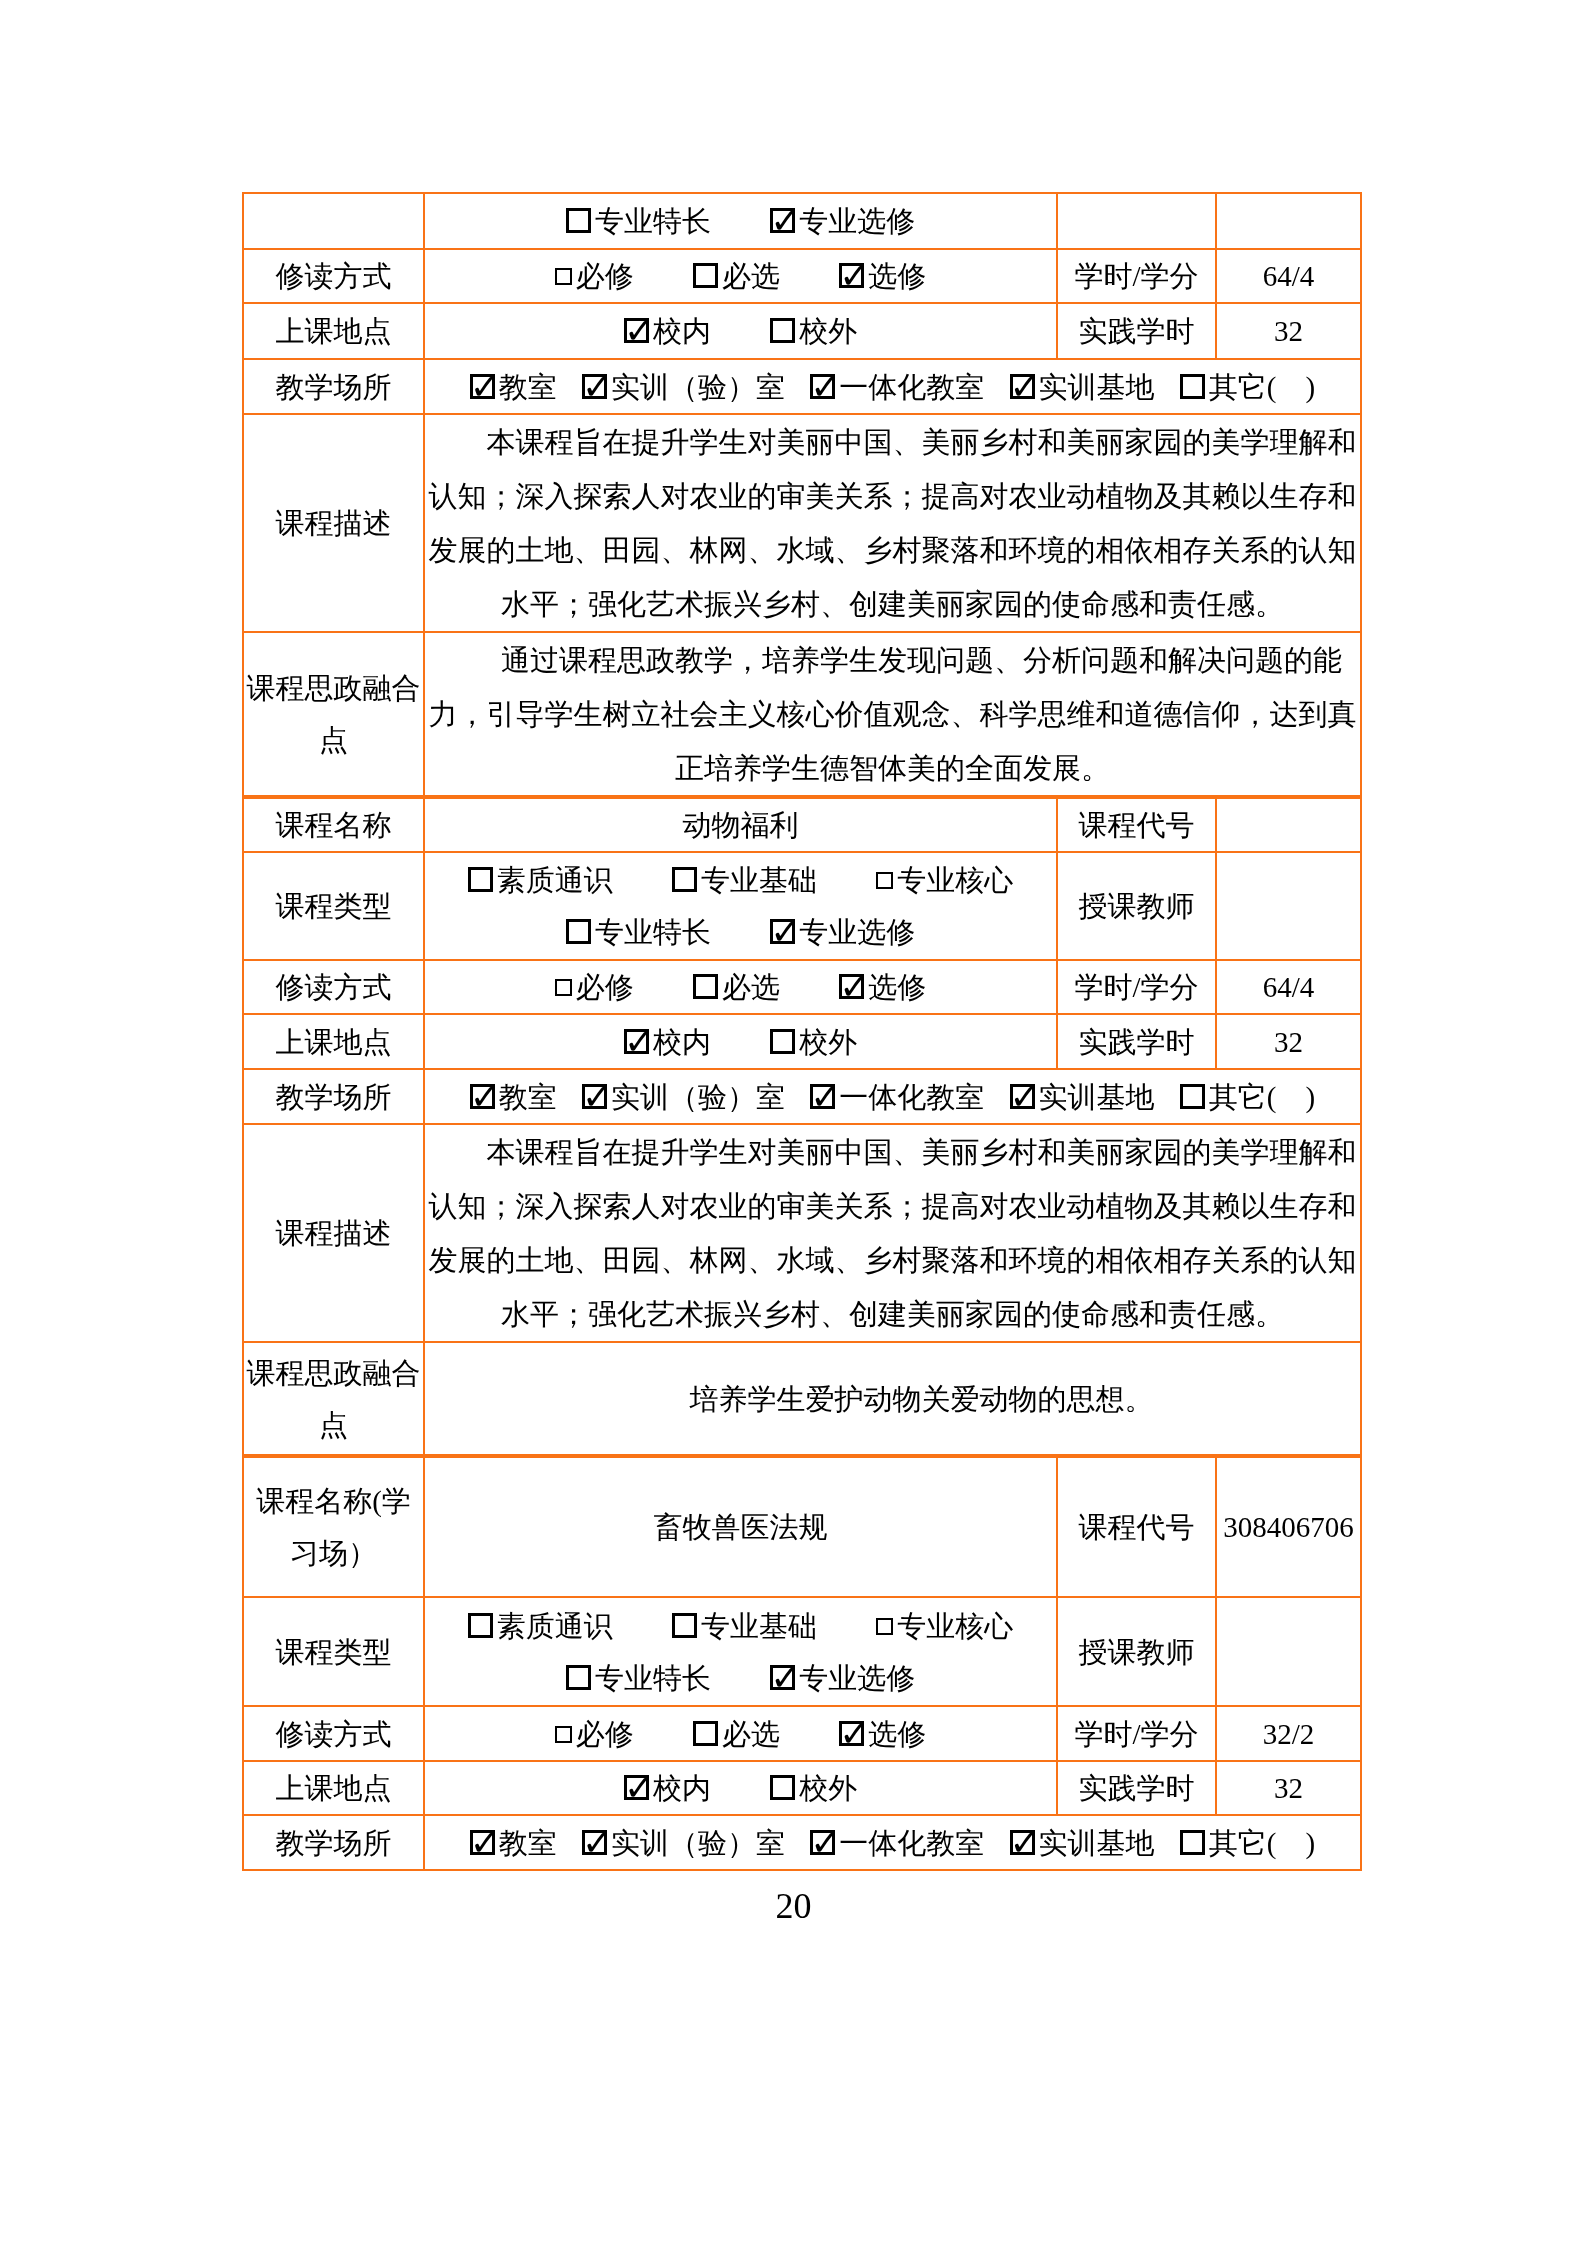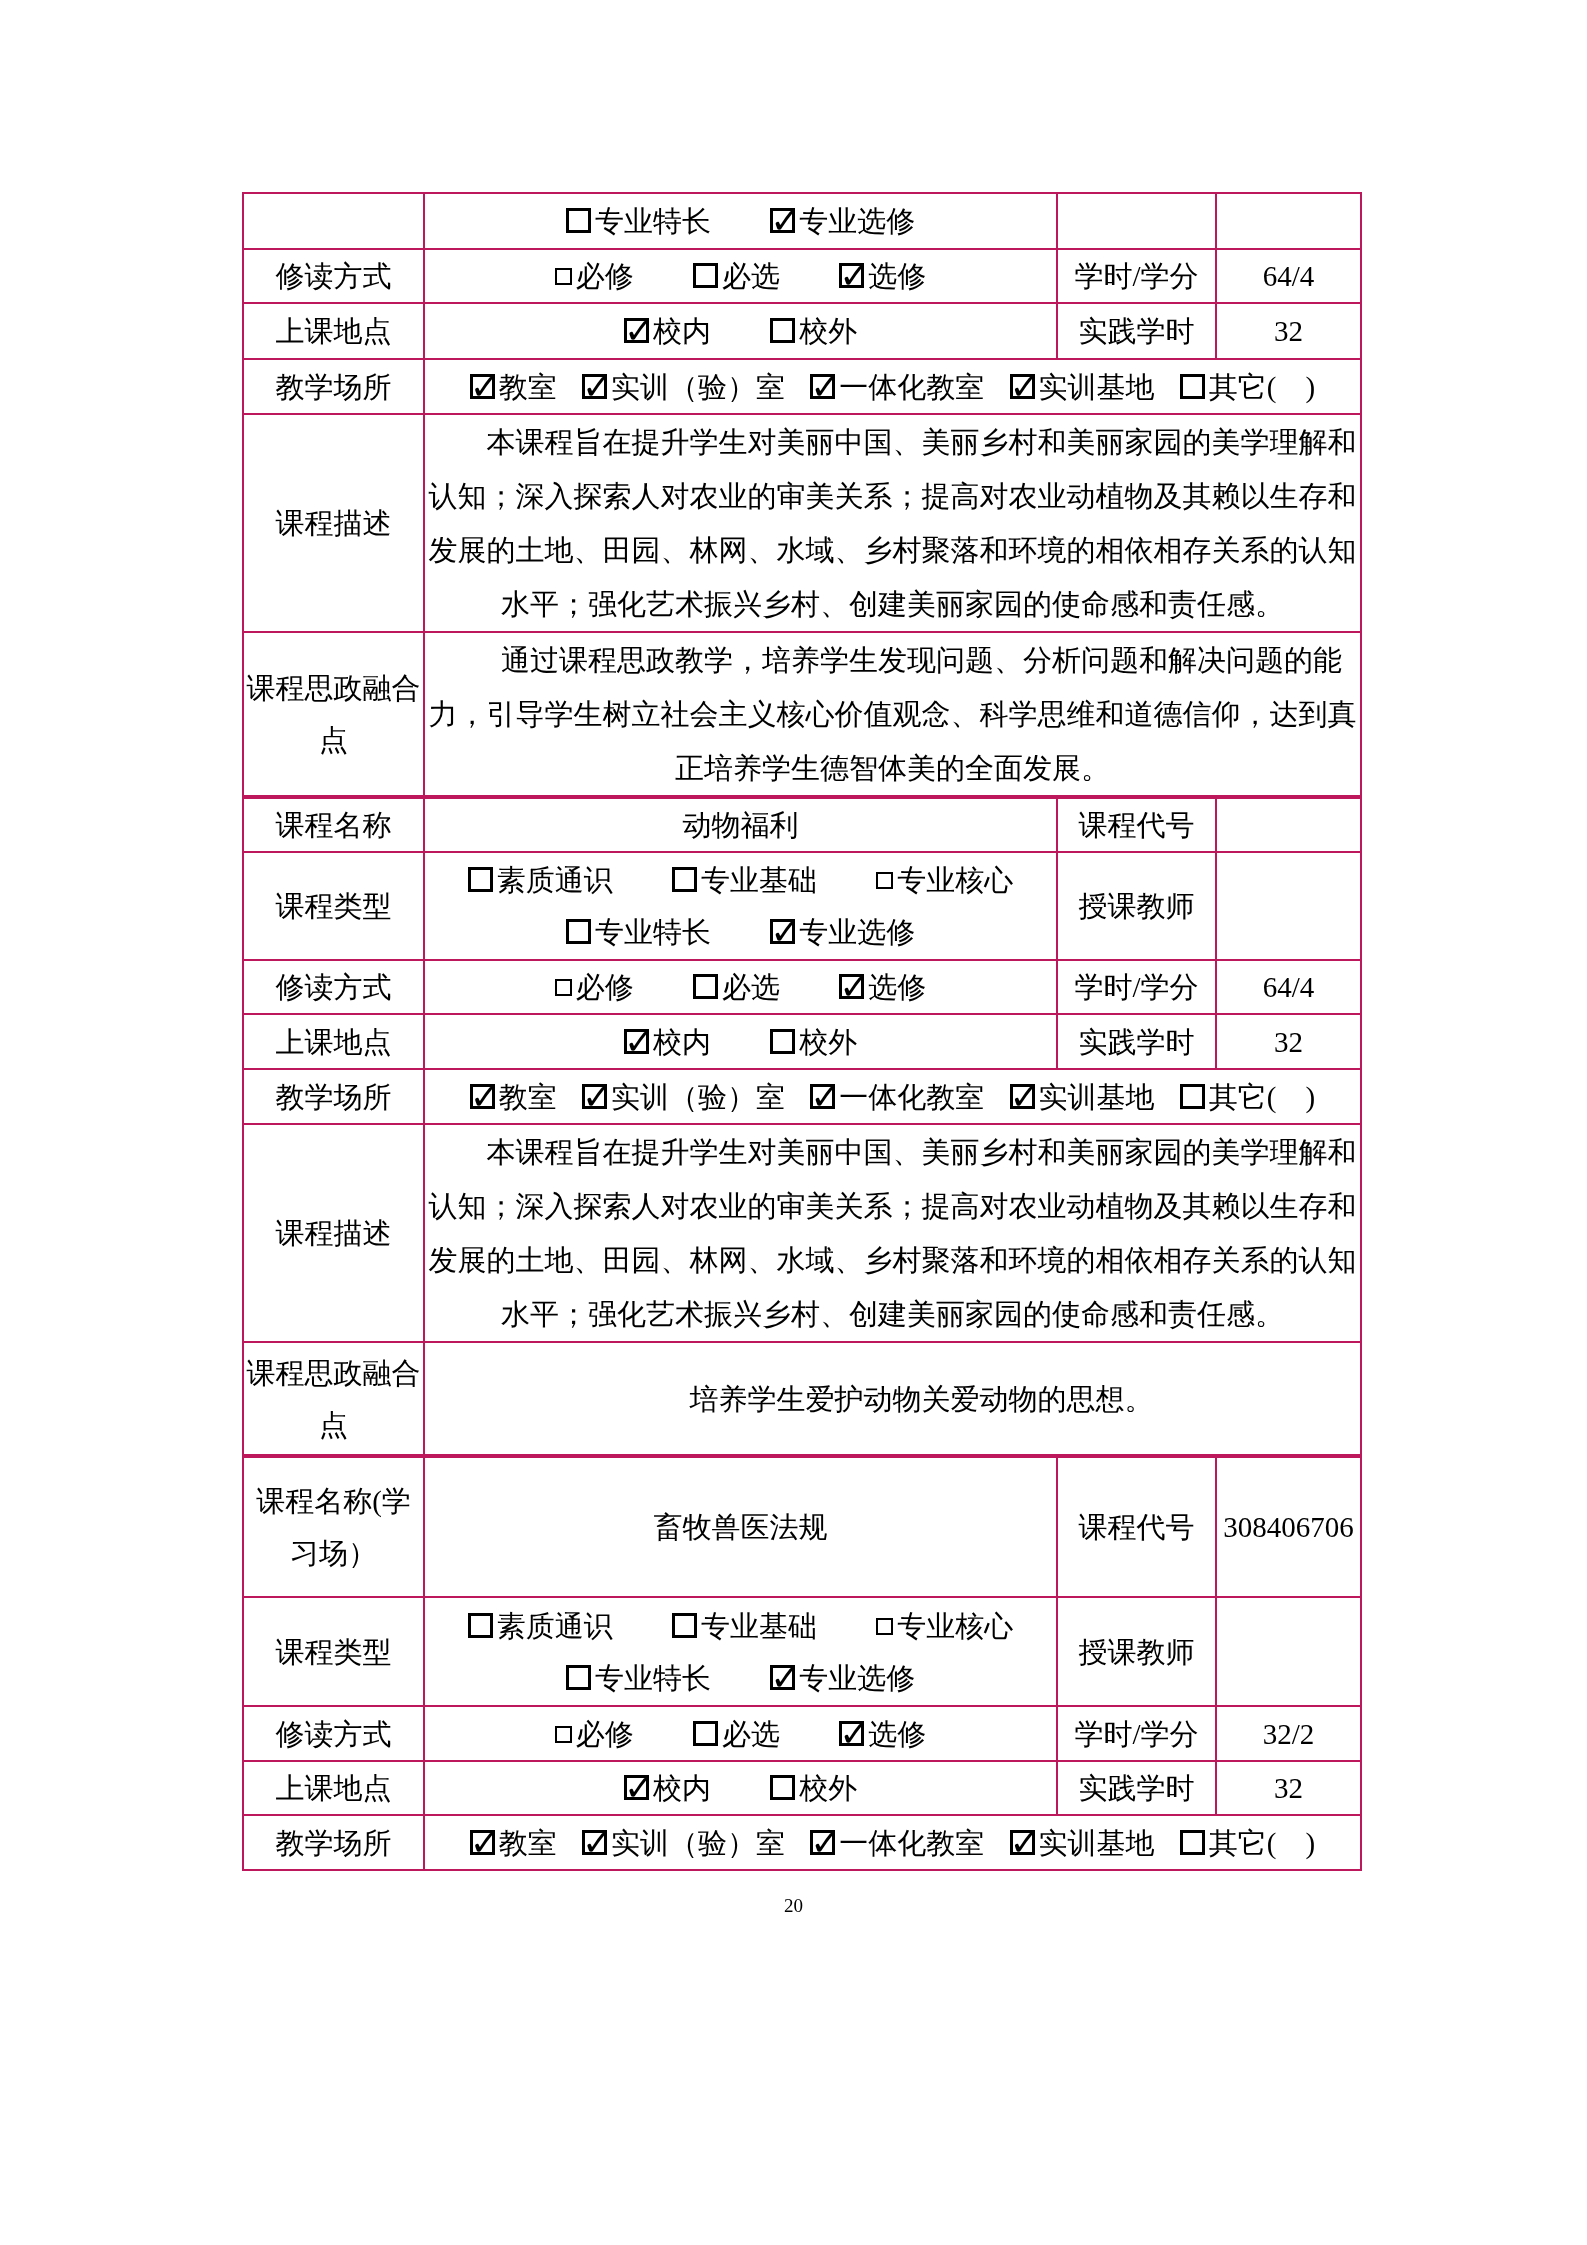--- a/index.html
+++ b/index.html
@@ -6,42 +6,42 @@
   .page{
     width:1587px;height:2245px;margin:0 auto;background:#ffffff;
     box-sizing:border-box;padding-top:192px;position:relative;
     font-family:"Liberation Serif","DejaVu Serif",serif;color:#000;
   }
   table.ct{
     border-collapse:collapse;table-layout:fixed;
     margin-left:242px;width:1118px;font-size:29px;
   }
   table.ct td{
-    border:2px solid #be185d;text-align:center;vertical-align:middle;
+    border:2px solid #f97316;text-align:center;vertical-align:middle;
     padding:0;line-height:52px;overflow:hidden;
   }
   col.c1{width:181px}col.c2{width:633px}col.c3{width:159px}col.c4{width:145px}
   td.para{text-align:justify;padding:0 14px;}
   td.para .p{text-indent:58px;line-height:54px;}
   .opt{display:inline-block;margin:0 26px;white-space:nowrap;}
   .placegrp .opt{margin:0 9px;}
   .cb{
     display:inline-block;box-sizing:border-box;width:25px;height:25px;
     border:3px solid #000;margin-right:4px;vertical-align:-2px;position:relative;
   }
   .cb.small{width:17px;height:17px;border-width:2px;vertical-align:1px;}
   .cb.checked::after{
     content:"\2713";position:absolute;left:-3px;top:-16px;
     font-family:"DejaVu Sans",sans-serif;font-size:36px;font-weight:bold;color:#000;
   }
   .sec-heading{
     font-size:31px;font-weight:bold;margin:60px 0 9px 312px;line-height:34px;
   }
   .sec-heading.s8{margin-top:50px;margin-bottom:15px;}
-  .page-number{text-align:center;font-size:19px;margin-top:20px;line-height:30px;}
+  .page-number{text-align:center;font-size:36px;margin-top:20px;line-height:30px;}
 </style>
 </head>
 <body>
 
 <div class="page">
 
   <table class="ct">
     <colgroup>
         <col class="c1">
         <col class="c2">

